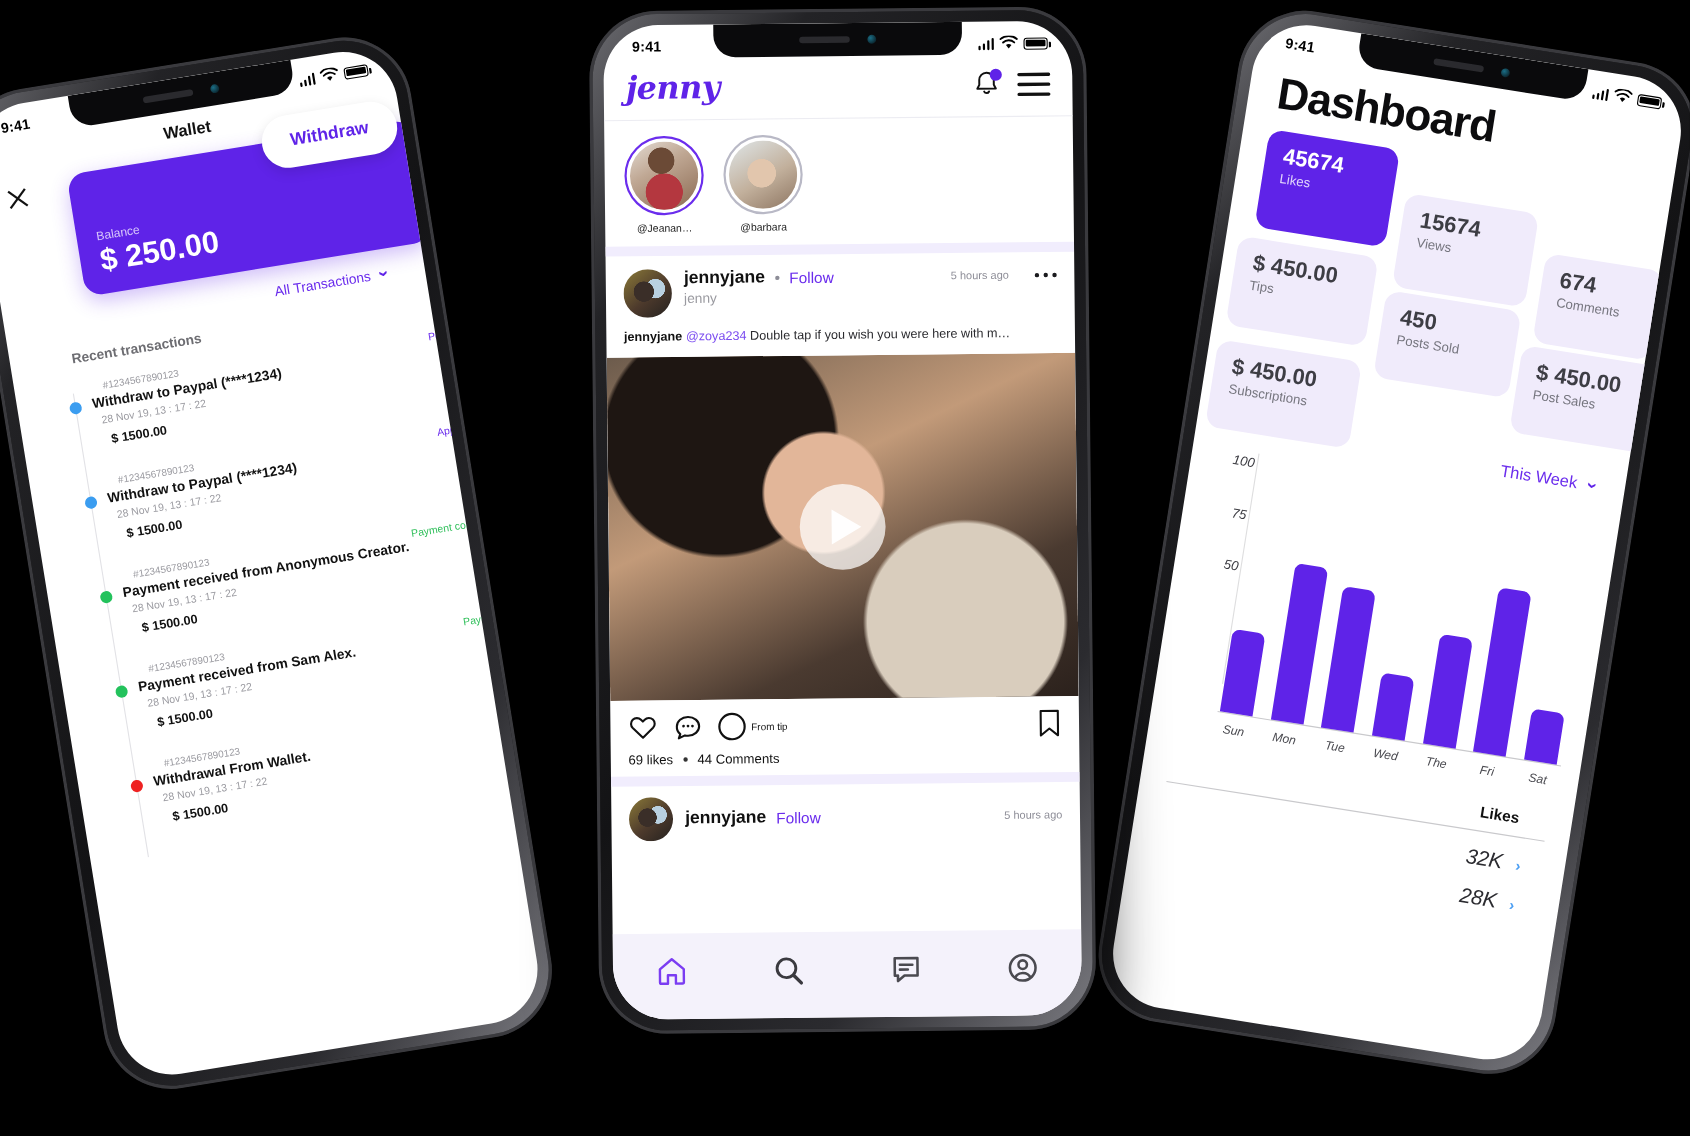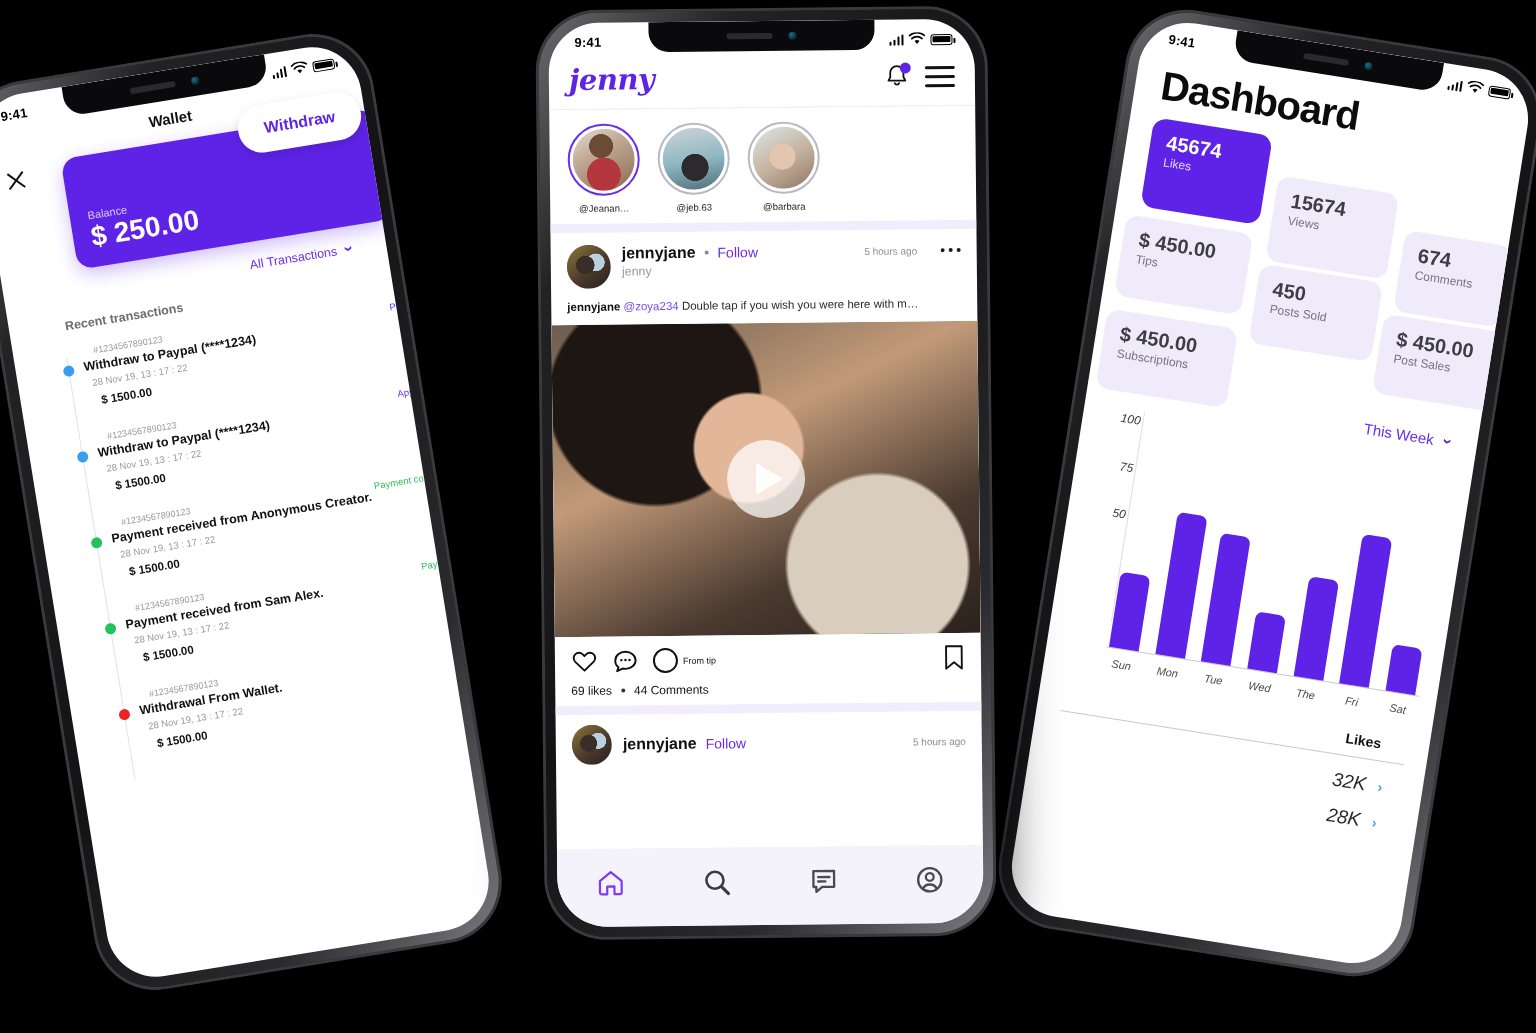--- a/index.html
+++ b/index.html
@@ -407,28 +407,20 @@
             <div class="story-ring active">
               <div class="story-img">
                 <div class="ph ph2"></div>
               </div>
             </div>
             <div class="story-name">@Jeanan…</div>
           </div>
           <div class="story">
             <div class="story-ring seen">
               <div class="story-img">
-                <div class="ph ph3"></div>
-              </div>
-            </div>
-            <div class="story-name">@jeb.63</div>
-          </div>
-          <div class="story">
-            <div class="story-ring seen">
-              <div class="story-img">
                 <div class="ph ph5"></div>
               </div>
             </div>
             <div class="story-name">@barbara</div>
           </div>
         </div>
       <div class="sep"></div>
 
       <div class="post-hdr">
         <div class="avatar">

